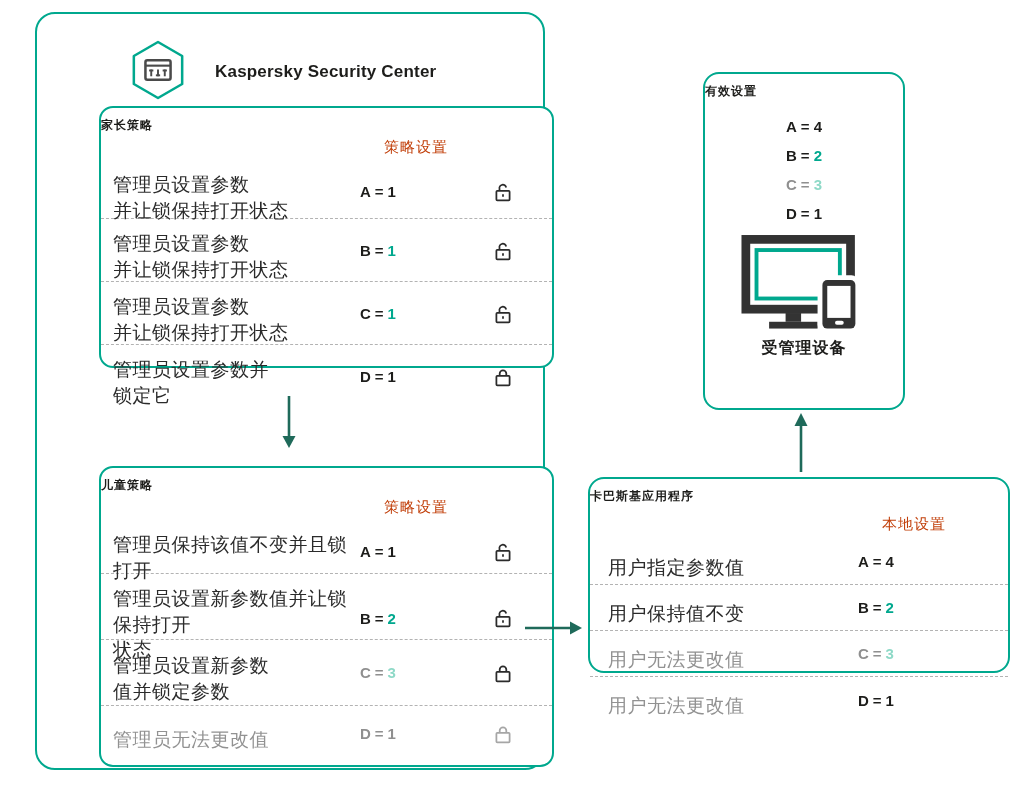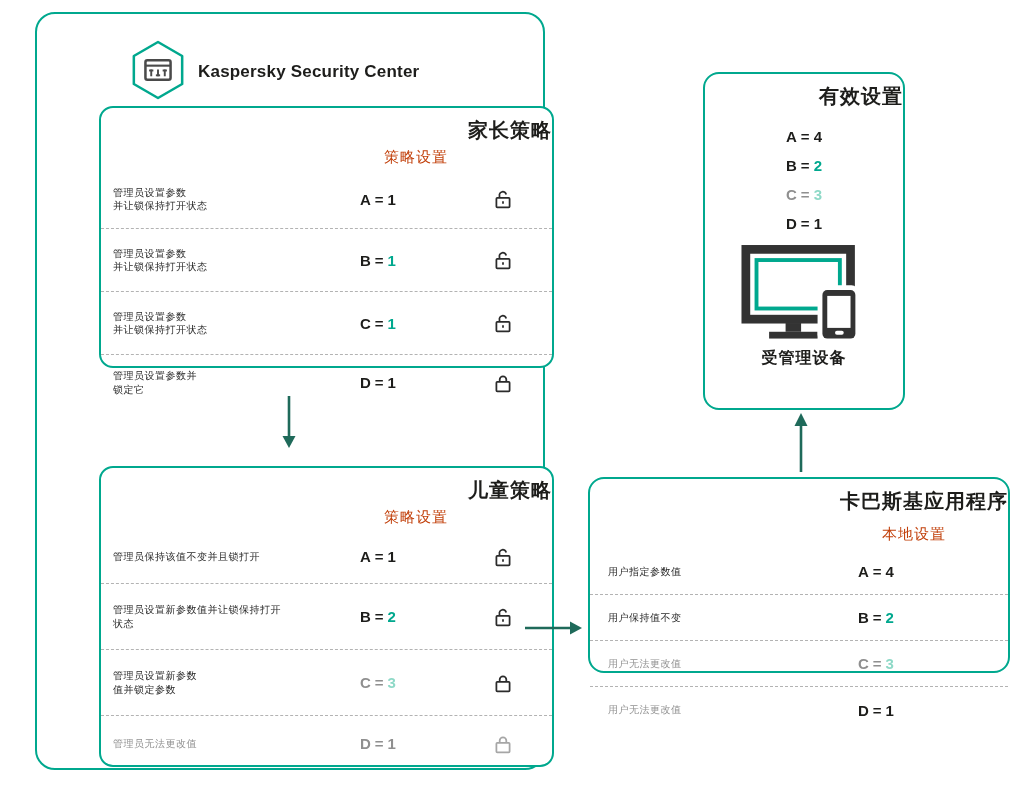--- a/index.html
+++ b/index.html
@@ -4,30 +4,30 @@
 <style>
   html,body{margin:0;padding:0;background:#ffffff;}
   body{font-family:"Liberation Sans","DejaVu Sans",sans-serif;color:#1d1d1b;}
   .canvas{position:relative;width:1034px;height:788px;background:#fff;overflow:hidden;}
   .box{position:absolute;border:2px solid #00a88e;border-radius:16px;background:#fff;box-sizing:border-box;}
   #ksc-box{left:35px;top:12px;width:510px;height:758px;border-radius:20px;}
   #parent-box{left:62px;top:92px;width:455px;height:262px;border-radius:14px;}
   #child-box{left:62px;top:452px;width:455px;height:301px;border-radius:14px;}
   #effective-box{left:703px;top:72px;width:202px;height:338px;}
   #app-box{left:588px;top:477px;width:422px;height:196px;}
-  .box-title{font-weight:bold;font-size:20px;text-align:right;margin-top:9px;letter-spacing:1px;}
-  .ksc-header{position:absolute;left:92px;top:25px;display:flex;align-items:center;gap:11px;}
+  .box-title{font-weight:bold;font-size:12px;text-align:left;margin-top:9px;letter-spacing:1px;}
+  .ksc-header{position:absolute;left:92px;top:25px;display:flex;align-items:center;gap:28px;}
   .ksc-title{font-weight:bold;font-size:17px;letter-spacing:.2px;}
   
   .pol-row{display:grid;grid-template-columns:1fr 112px 62px;align-items:center;
            padding:0 18px 0 12px;box-sizing:border-box;}
   .pol-row.dash{border-bottom:1.5px dashed #b3b3b3;}
   .hdr-row{display:grid;grid-template-columns:1fr 112px 62px;padding:0 18px 0 12px;height:26px;align-items:center;}
   .col-hdr{font-size:15px;color:#c2410c;text-align:center;letter-spacing:1px;}
-  .desc{font-size:10px;color:#2b2b2b;white-space:pre-line;line-height:1.35;letter-spacing:.5px;}
+  .desc{font-size:19px;color:#2b2b2b;white-space:pre-line;line-height:1.35;letter-spacing:.5px;margin-top:12px;}
   .desc.gray{color:#929292;}
   .val{font-size:15px;font-weight:bold;white-space:nowrap;}
   .eq{margin:0 4px;}
   .v-dark{color:#1d1d1b;} .v-teal{color:#00a88e;} .v-gray{color:#8f8f8f;} .v-pale{color:#8ed9c7;}
   .lockcell{display:flex;justify-content:center;}
   .lock svg{display:block;}
   
   .app-row{display:grid;grid-template-columns:1fr 112px;align-items:center;padding:0 38px 0 18px;box-sizing:border-box;height:46px;}
   .app-row.dash{border-bottom:1.5px dashed #b3b3b3;}
   .app-hdr{display:grid;grid-template-columns:1fr 112px;padding:0 38px 0 18px;height:30px;align-items:center;margin-top:4px;}

